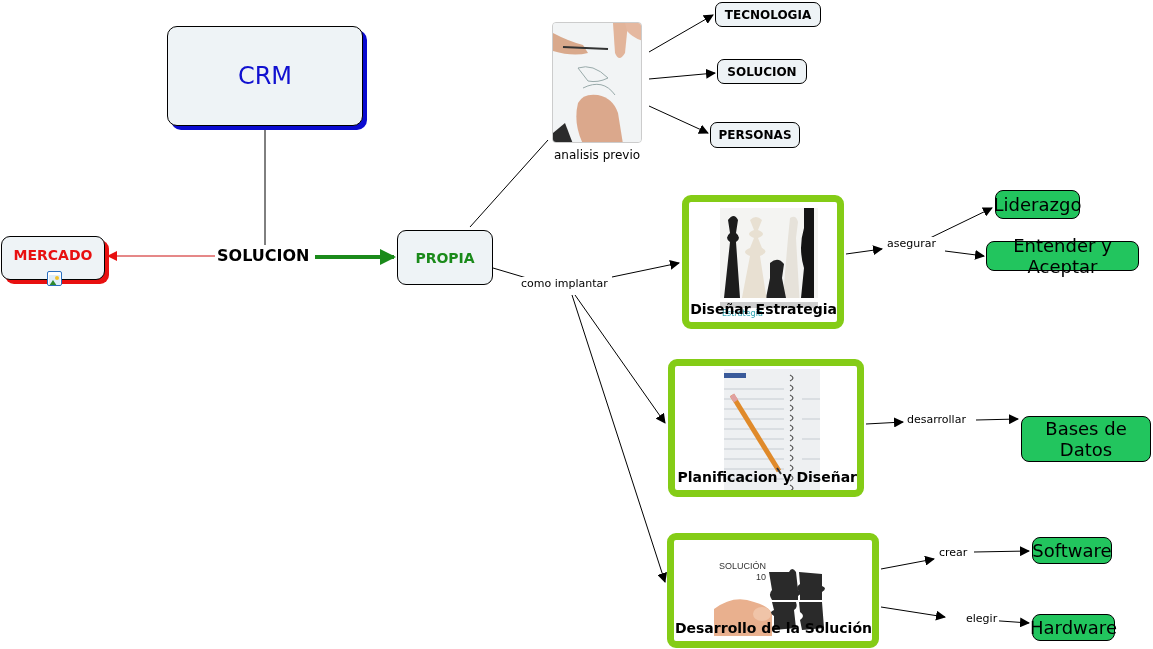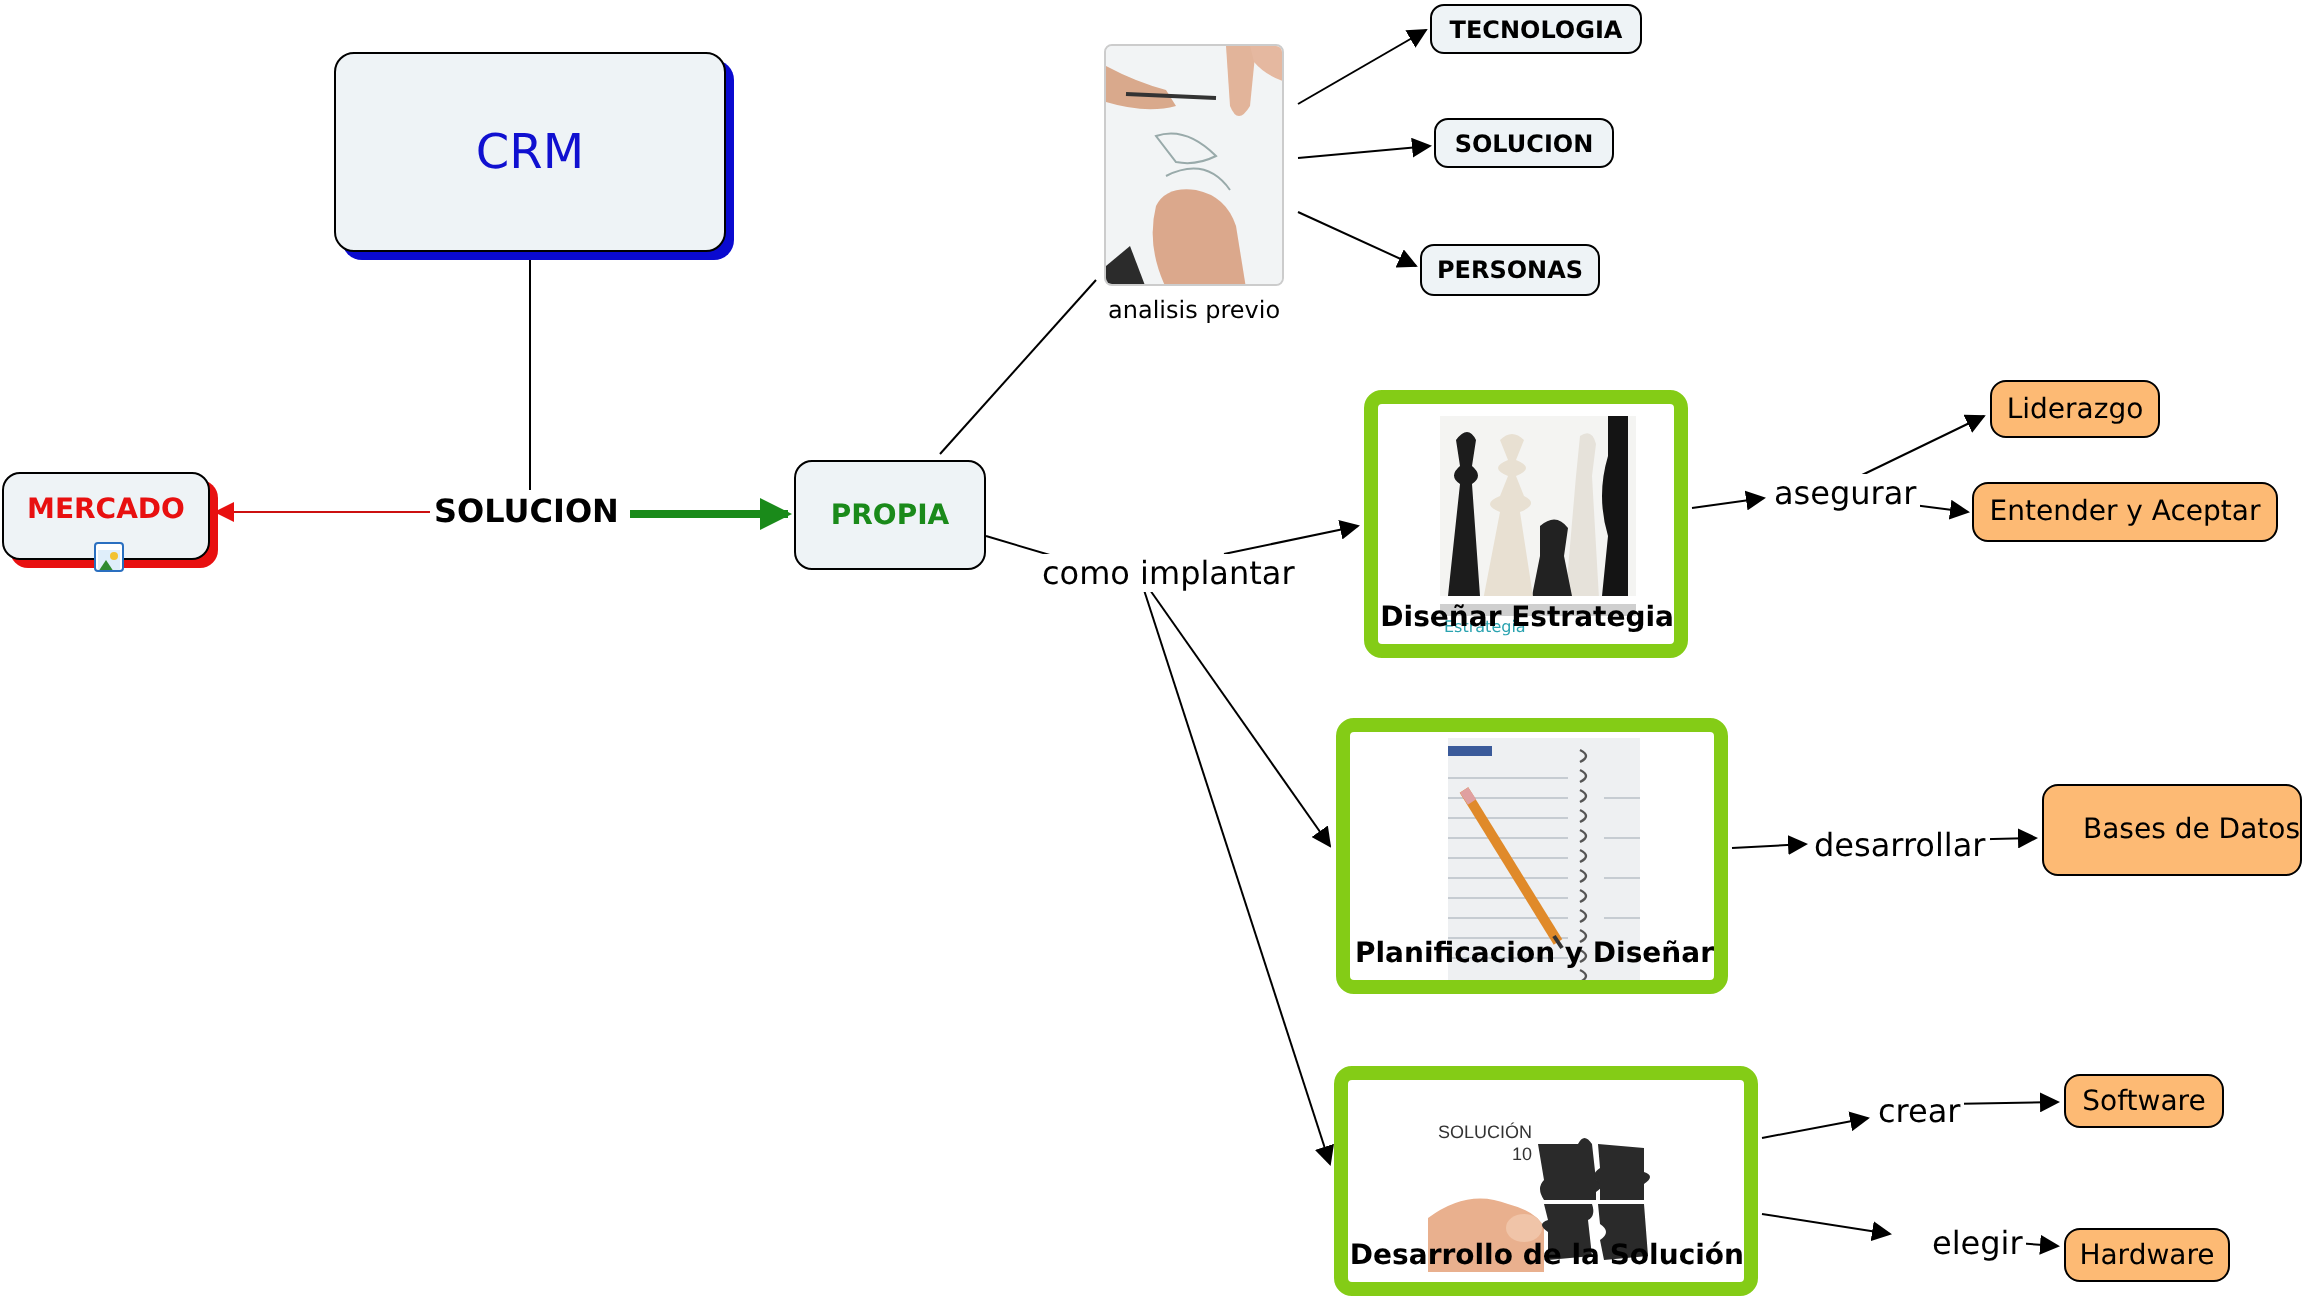--- a/index.html
+++ b/index.html
@@ -2,22 +2,22 @@
 <html><head>
 <meta charset="utf-8">
 <style>
   html, body { margin:0; padding:0; }
   body { width:1153px; height:649px; background:#ffffff; position:relative; overflow:hidden;
          font-family:"DejaVu Sans", sans-serif; }
   svg#links { position:absolute; left:0; top:0; width:1153px; height:649px; }
   .node { position:absolute; box-sizing:border-box; border:1px solid #000; border-radius:9px;
           background:#eef3f6; display:flex; align-items:center; justify-content:center; text-align:center; }
   .concept-sm { font-weight:bold; font-size:12px; color:#000; border-radius:7px; }
-  .concept-plain { font-size:14px; background:#fdba74; border-radius:8px; }
-  .label { position:absolute; font-size:16px; color:#000; background:#fff; padding:0 2px; white-space:nowrap; }
+  .concept-plain { font-size:18px; background:#22c55e; border-radius:8px; }
+  .label { position:absolute; font-size:11px; color:#000; background:#fff; padding:0 2px; white-space:nowrap; }
   .imgnode { position:absolute; box-sizing:border-box; border:7px solid #84cc16; border-radius:9px; background:#fff; overflow:hidden; }
   .imgnode .cap { position:absolute; left:0; right:0; bottom:5px; text-align:right; font-weight:bold; font-size:14px; color:#000; }
 </style>
 </head>
 <body>
 
 <svg id="links">
   <defs>
     <marker id="arr" markerWidth="10" markerHeight="10" refX="9" refY="5" orient="auto" markerUnits="userSpaceOnUse">
       <path d="M0,0 L10,5 L0,10 z" fill="#000"></path>
@@ -148,21 +148,21 @@
     </g>
     <line x1="8" y1="26" x2="55" y2="102" stroke="#e08a2a" stroke-width="5"></line>
     <line x1="8" y1="26" x2="12" y2="32" stroke="#e0a0a0" stroke-width="5"></line>
     <line x1="53" y1="99" x2="57" y2="105" stroke="#333" stroke-width="2"></line>
   </svg>
   <div class="cap">Planificacion y Diseñar</div>
 </div>
 
 <div class="label" style="left:905px;top:413px;">desarrollar</div>
 
-<div class="node concept-plain" style="left:1021px;top:392px;width:130px;height:46px;justify-content:flex-end;">
+<div class="node concept-plain" style="left:1021px;top:416px;width:130px;height:46px;justify-content:flex-end;">
   <span>Bases de Datos</span>
 </div>
 
 <div class="imgnode" style="left:667px;top:533px;width:212px;height:115px;">
   <svg style="position:absolute;left:40px;top:14px;" width="125" height="82" viewBox="0 0 125 82">
     <rect width="125" height="82" fill="#ffffff"></rect>
     <path d="M0 55 Q20 40 40 48 Q55 52 58 60 L58 82 L0 82 z" fill="#e9b08e"></path>
     <ellipse cx="48" cy="60" rx="9" ry="7" fill="#f0c4a8"></ellipse>
     <g fill="#2a2a2a">
       <path d="M55 18 L75 18 Q78 12 82 18 L84 36 Q90 38 84 42 L84 46 L58 46 Q54 40 58 36 z"></path>

